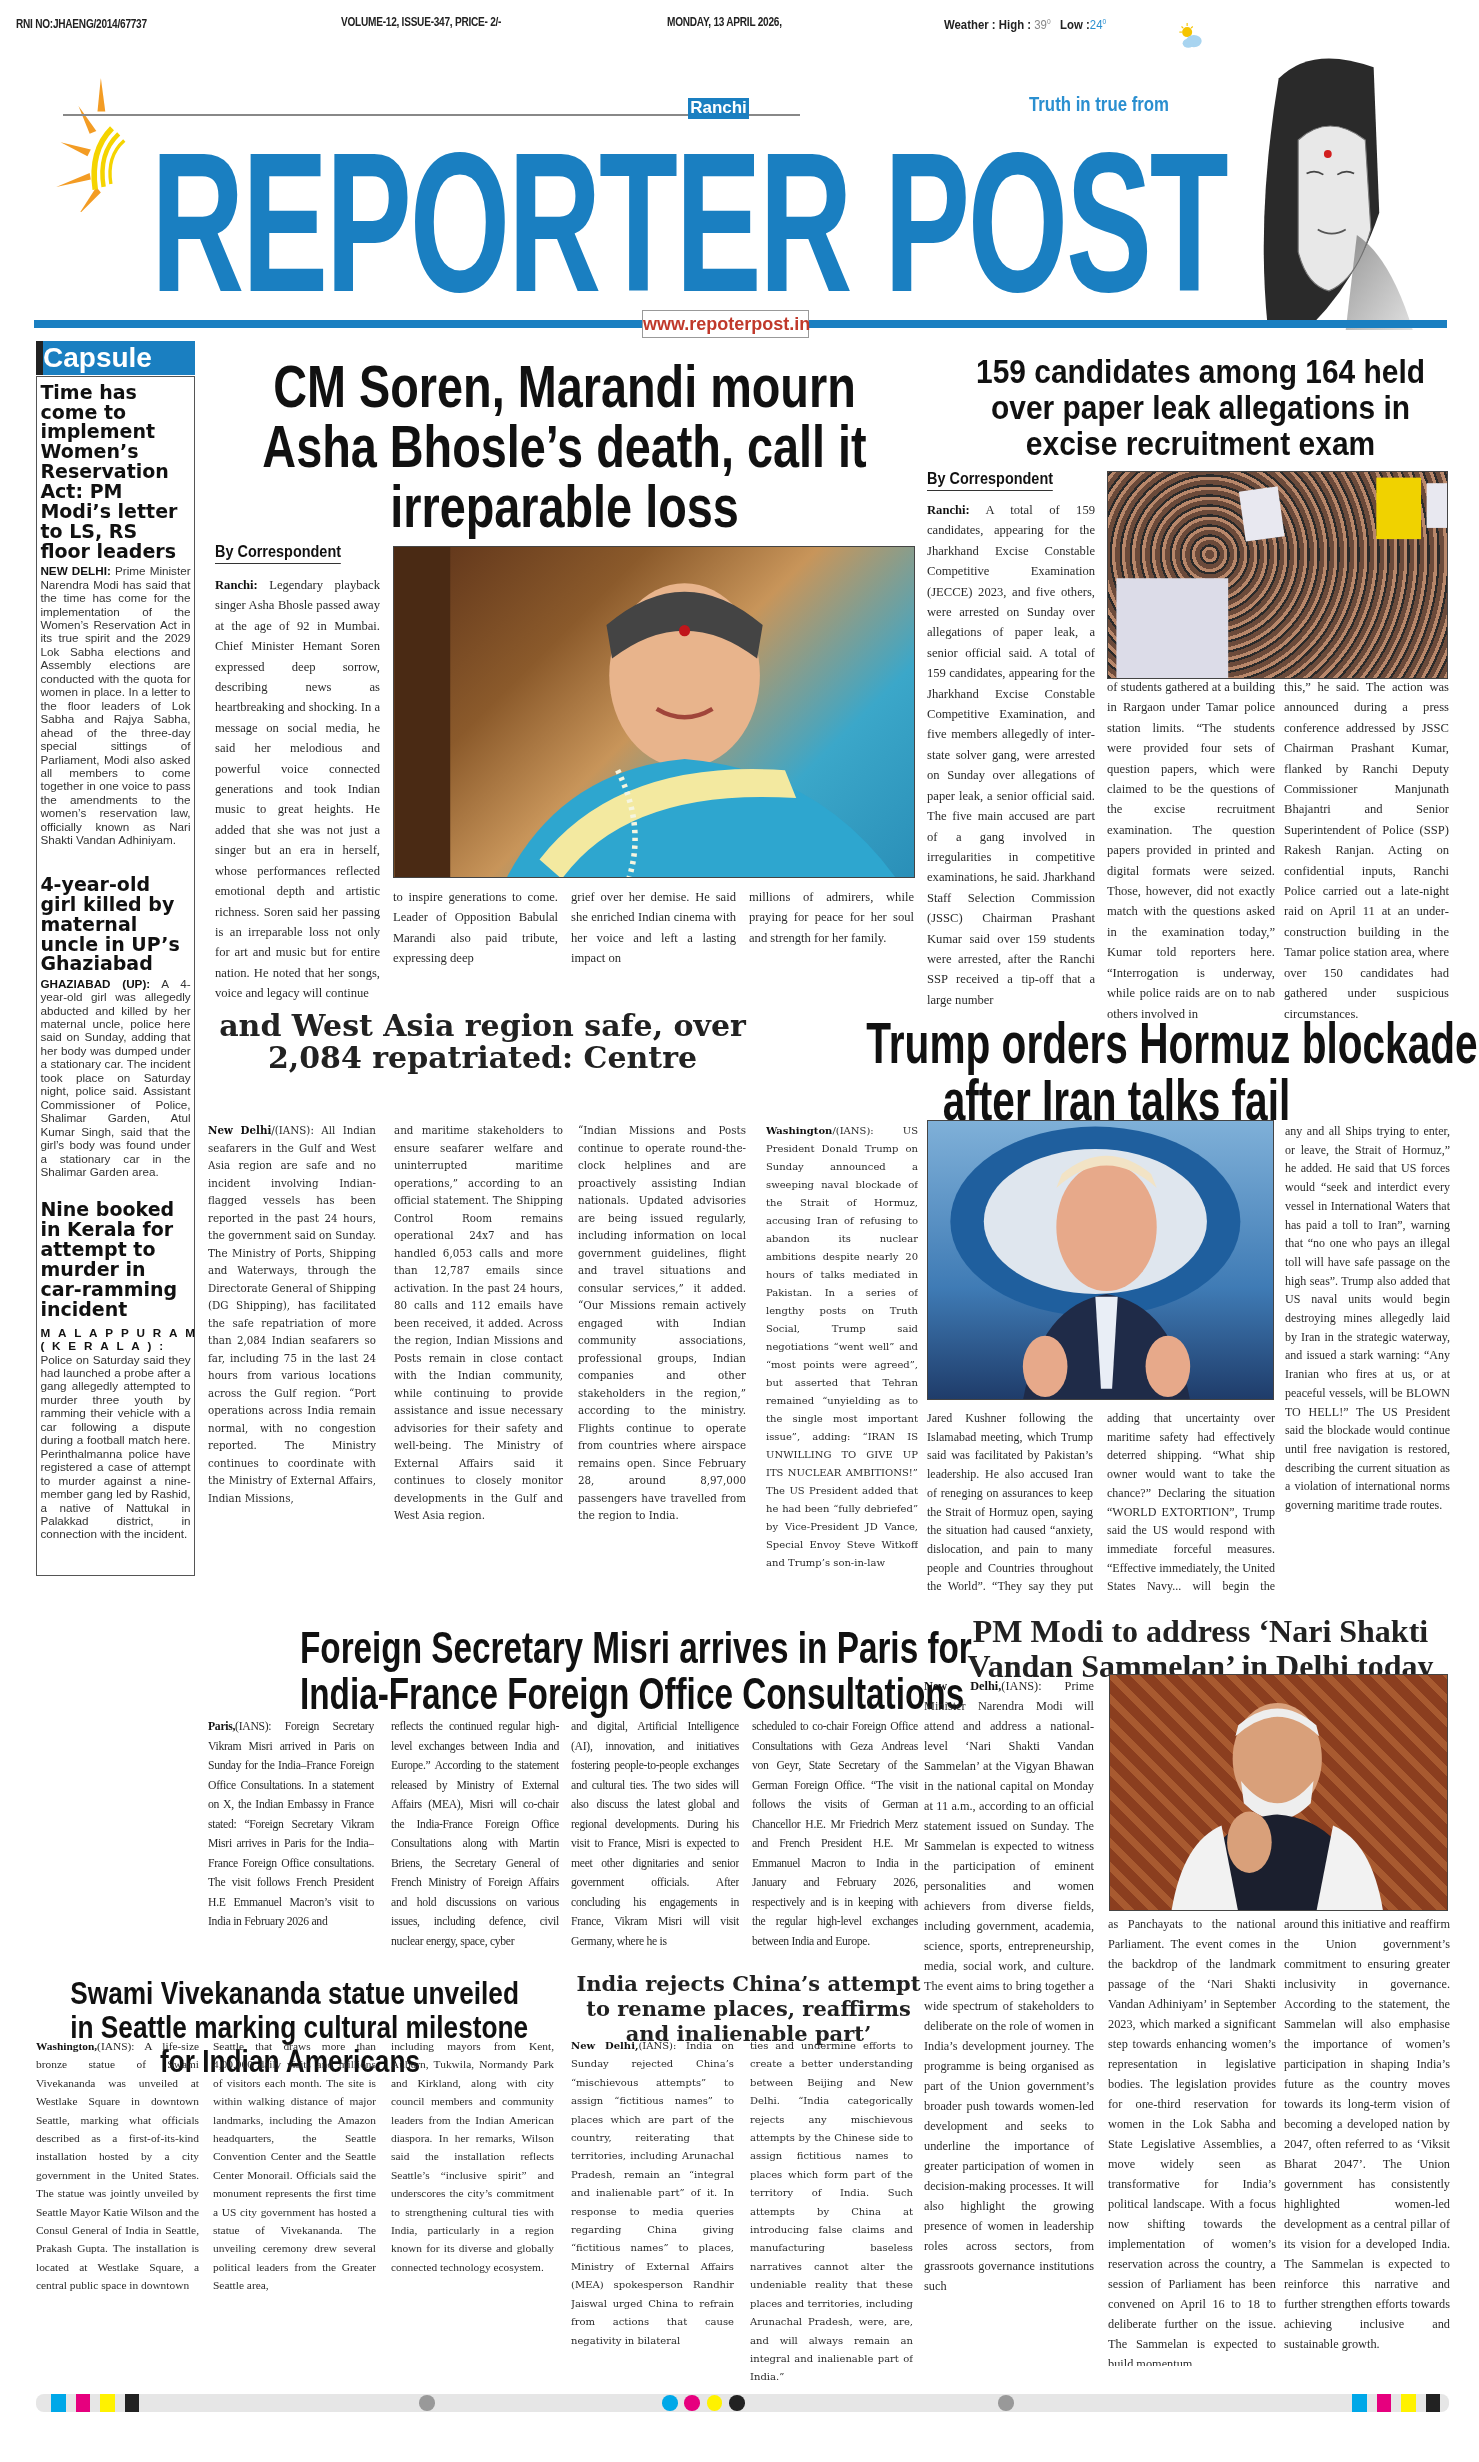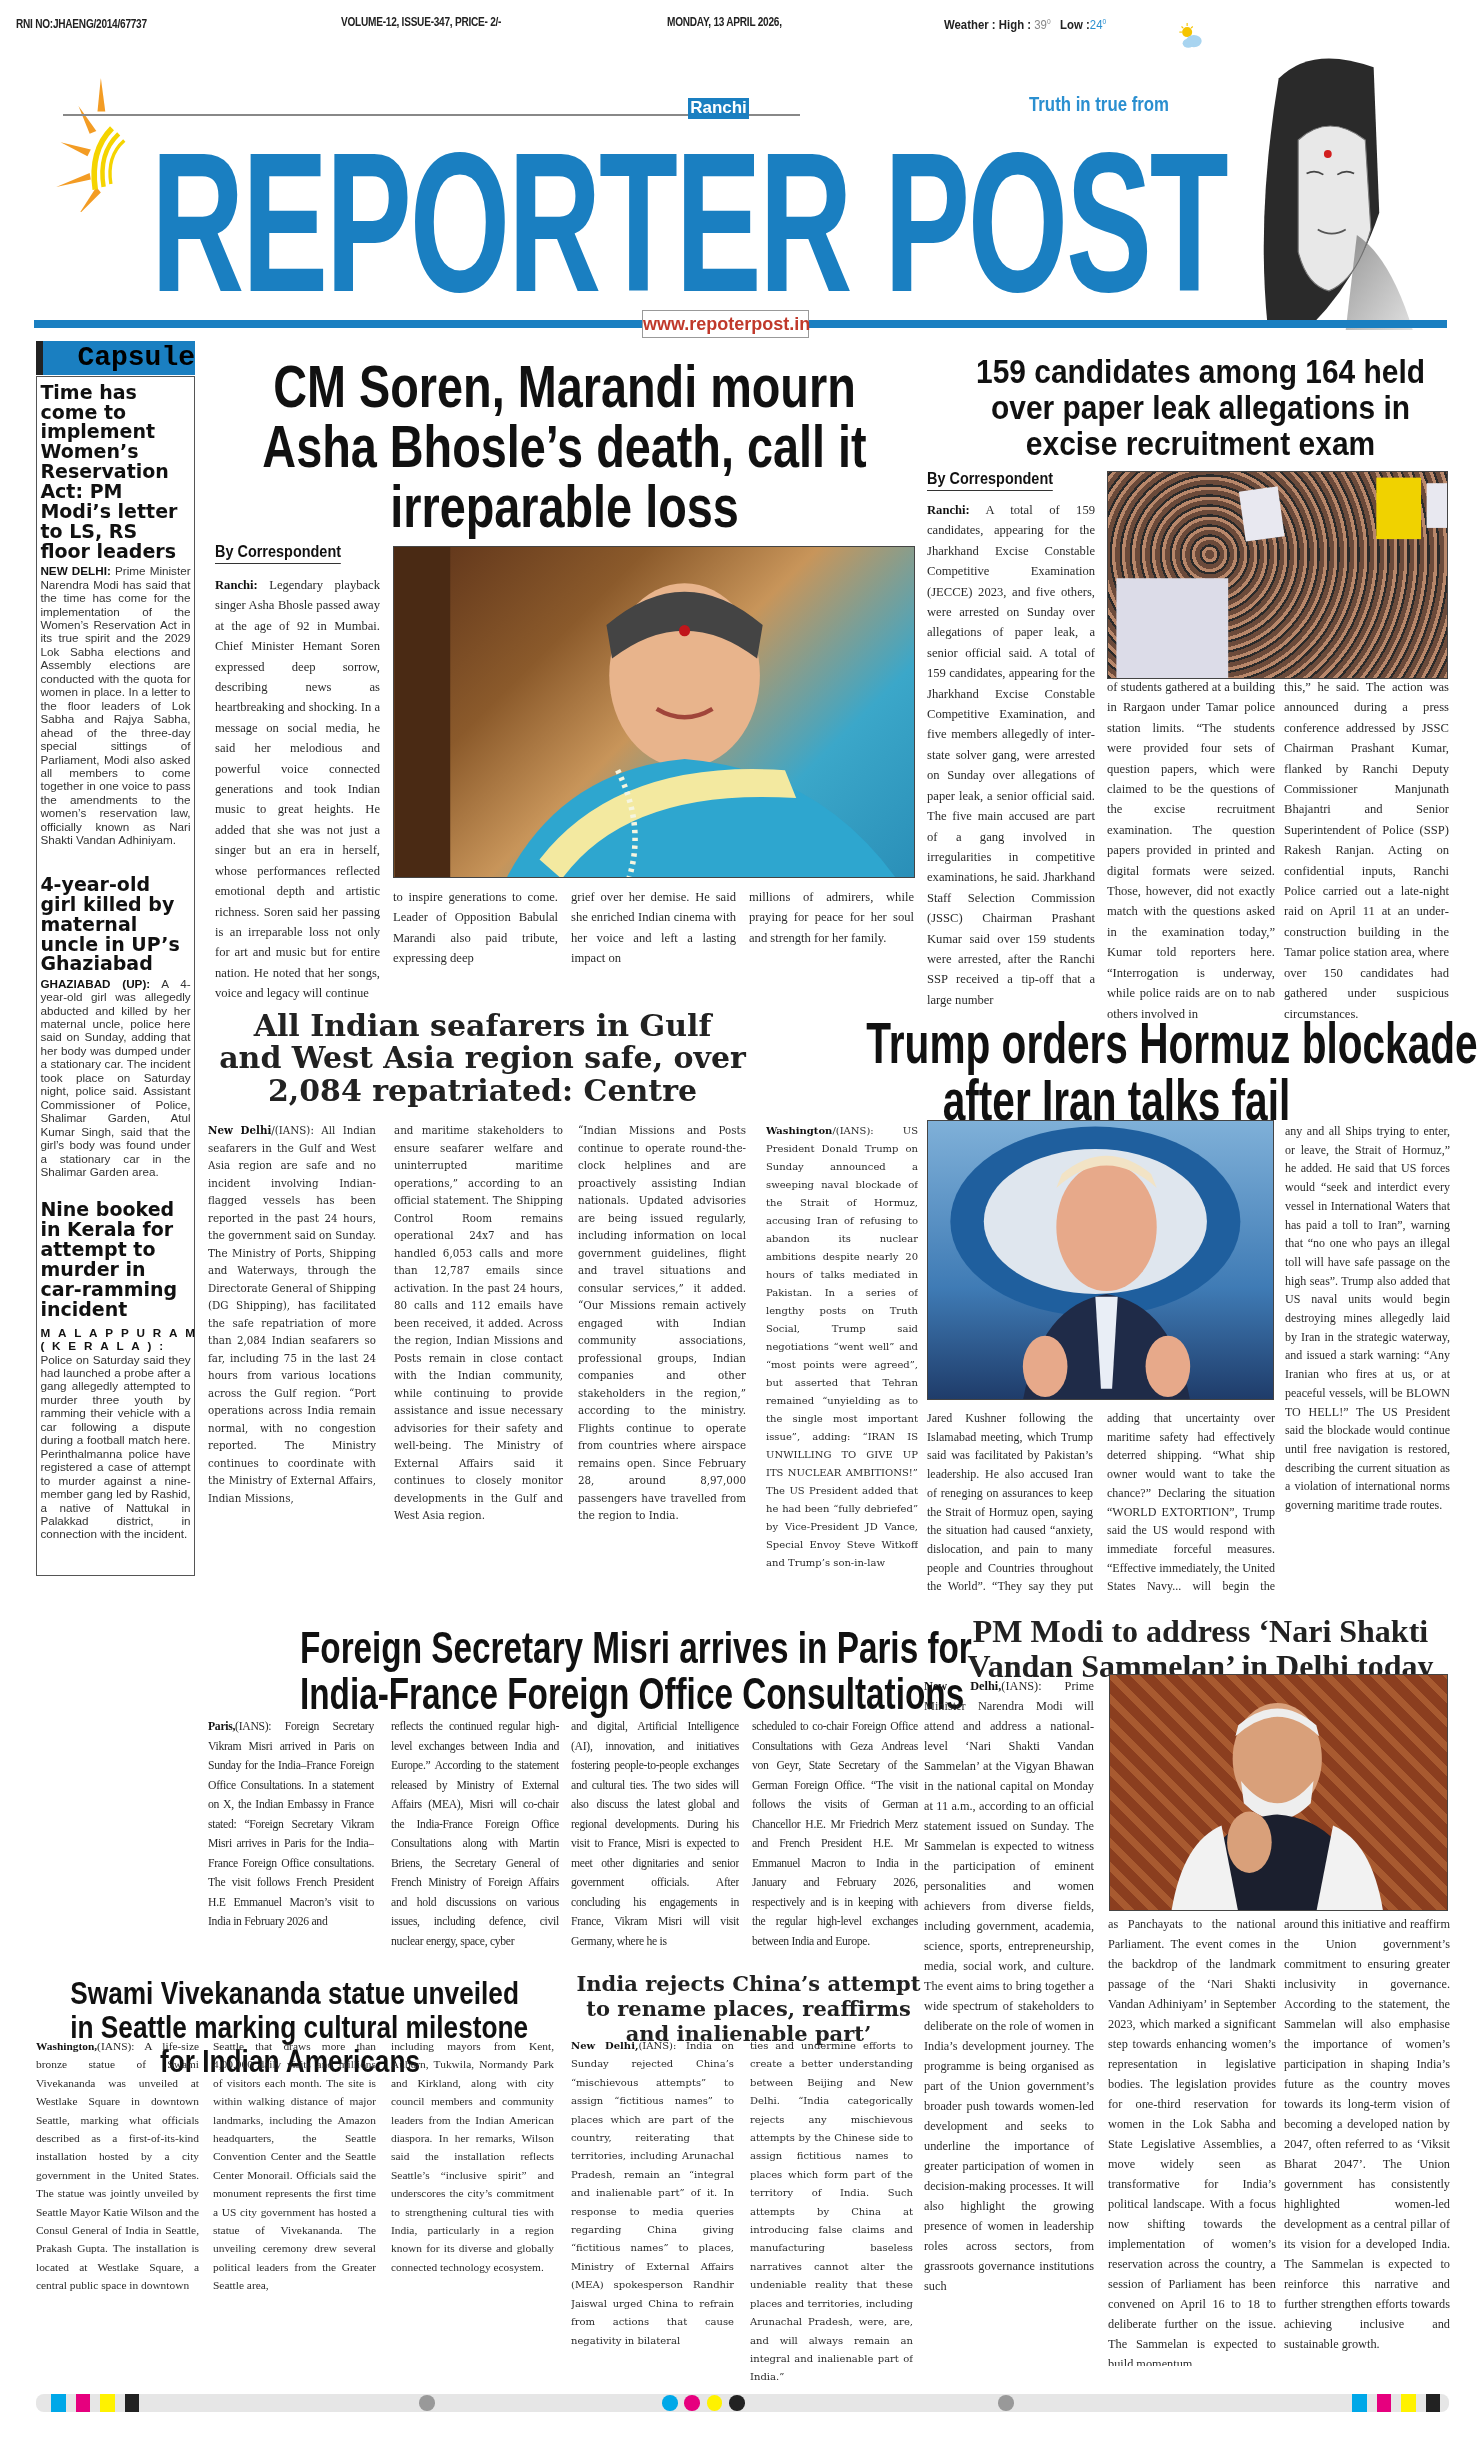--- a/index.html
+++ b/index.html
@@ -9,21 +9,21 @@
 .meta{font-family:"Liberation Sans",sans-serif;font-size:12.3px;font-weight:bold;color:#222;transform:scaleX(.82);transform-origin:left center;letter-spacing:-0.3px}
 .weather{font-family:"Liberation Sans",sans-serif;font-size:13.4px;font-weight:bold;color:#222;transform:scaleX(.85);transform-origin:left center}
 .weather .hi{color:#888;font-weight:normal}
 .weather .lo{color:#2a8fd0;font-weight:normal}
 .masthead{font-family:"Liberation Sans",sans-serif;font-weight:bold;color:#1a7fc1;font-size:190px;line-height:1;letter-spacing:-3.4px;transform:scaleX(.68) scaleY(1.05);transform-origin:left top;white-space:nowrap}
 .tagline{font-family:"Liberation Sans",sans-serif;font-weight:bold;color:#2a8fd0;font-size:21px;transform:scaleX(.8);transform-origin:left top;white-space:nowrap}
 .city-tab{background:#1a7fc1;color:#fff;font-family:"Liberation Sans",sans-serif;font-weight:bold;font-size:17px;text-align:center;line-height:20px;transform:scaleX(1);}
 .hline{background:#888;height:1.7px}
 .blue-bar{background:#1a7fc1;height:7.8px}
 .url-box{border:0.6px solid #999;background:#fff;font-family:"Liberation Sans",sans-serif;font-weight:bold;color:#c0392b;font-size:18px;text-align:center;line-height:26px}
-.capsule-head{background:#1a7fc1;border-left:7.8px solid #222;color:#000000;font-family:Liberation Mono, monospace;font-weight:bold;font-size:28px;text-align:right;line-height:34px}
+.capsule-head{background:#1a7fc1;border-left:7.8px solid #222;color:#ffffff;font-family:Liberation Sans, sans-serif;font-weight:bold;font-size:28px;text-align:left;line-height:34px}
 .capsule-box{border:1.1px solid #555;padding:5.6px 3.4px 5.6px 3.4px}
 .cap-title{font-family:"DejaVu Sans",sans-serif;font-weight:bold;font-size:19px;line-height:1.05;color:#111;margin-bottom:2.2px}
 .cap-body{font-family:"Liberation Sans",sans-serif;font-size:11.7px;line-height:1.15;text-align:justify;color:#333}
 .cap-body b{font-weight:bold;color:#111}
 .h-cond{font-family:"Liberation Sans",sans-serif;font-weight:bold;color:#111;text-align:center;line-height:1;white-space:nowrap}
 .h-cond span{display:block}
 .h-serif{font-family:"DejaVu Serif",serif;font-weight:bold;color:#222;text-align:center;line-height:1.08}
 .byline{font-family:"Liberation Sans",sans-serif;font-weight:bold;font-size:17px;color:#111;border-bottom:1.7px solid #333;display:inline-block;padding-bottom:1.1px;transform:scaleX(.85);transform-origin:left bottom}
 .col{font-family:Liberation Serif, serif;font-size:12.6px;line-height:20.4px;text-align:justify;color:#2a2a2a;overflow:hidden}
 .col b{color:#111}
@@ -146,21 +146,20 @@
     <rect x="240" y="30" width="70" height="90" fill="#e8e8f0" transform="rotate(-8 275 75)"></rect>
     <rect x="15" y="190" width="200" height="180" fill="#dcdce8"></rect>
     <rect x="570" y="20" width="40" height="80" fill="#e8e8f0"></rect>
     <rect x="480" y="10" width="80" height="110" fill="#f0d200"></rect>
   </svg>
 </div>
 <div class="abs col" style="left:1107px;top:677px;width:168px;height:363px">of students gathered at a building in Rargaon under Tamar police station limits. “The students were provided four sets of question papers, which were claimed to be the questions of the excise recruitment examination. The question papers provided in printed and digital formats were seized. Those, however, did not exactly match with the questions asked in the examination today,” Kumar told reporters here. “Interrogation is underway, while police raids are on to nab others involved in</div>
 <div class="abs col" style="left:1284px;top:677px;width:165px;height:363px">this,” he said. The action was announced during a press conference addressed by JSSC Chairman Prashant Kumar, flanked by Ranchi Deputy Commissioner Manjunath Bhajantri and Senior Superintendent of Police (SSP) Rakesh Ranjan. Acting on confidential inputs, Ranchi Police carried out a late-night raid on April 11 at an under-construction building in the Tamar police station area, where over 150 candidates had gathered under suspicious circumstances.</div>
 
 <div class="abs h-serif" style="left:209px;top:1010px;width:547px;font-size:30px">
-  <div>All Indian seafarers in Gulf</div>
   <div>and West Asia region safe, over</div>
   <div>2,084 repatriated: Centre</div>
 </div>
 <div class="abs col" style="left:208px;top:1122px;width:168px;height:463px;font-family:'DejaVu Serif',serif;font-size:10.3px;line-height:17.5px"><b>New Delhi</b><span>/(IANS): All Indian seafarers in the Gulf and West Asia region are safe and no incident involving Indian-flagged vessels has been reported in the past 24 hours, the government said on Sunday. The Ministry of Ports, Shipping and Waterways, through the Directorate General of Shipping (DG Shipping), has facilitated the safe repatriation of more than 2,084 Indian seafarers so far, including 75 in the last 24 hours from various locations across the Gulf region. “Port operations across India remain normal, with no congestion reported. The Ministry continues to coordinate with the Ministry of External Affairs, Indian Missions,</span></div>
 <div class="abs col" style="left:394px;top:1122px;width:169px;height:463px;font-family:'DejaVu Serif',serif;font-size:10.3px;line-height:17.5px">and maritime stakeholders to ensure seafarer welfare and uninterrupted maritime operations,” according to an official statement. The Shipping Control Room remains operational 24x7 and has handled 6,053 calls and more than 12,787 emails since activation. In the past 24 hours, 80 calls and 112 emails have been received, it added. Across the region, Indian Missions and Posts remain in close contact with the Indian community, while continuing to provide assistance and issue necessary advisories for their safety and well-being. The Ministry of External Affairs said it continues to closely monitor developments in the Gulf and West Asia region.</div>
 <div class="abs col" style="left:578px;top:1122px;width:168px;height:463px;font-family:'DejaVu Serif',serif;font-size:10.3px;line-height:17.5px">“Indian Missions and Posts continue to operate round-the-clock helplines and are proactively assisting Indian nationals. Updated advisories are being issued regularly, including information on local government guidelines, flight and travel situations and consular services,” it added. “Our Missions remain actively engaged with Indian community associations, professional groups, Indian companies and other stakeholders in the region,” according to the ministry. Flights continue to operate from countries where airspace remains open. Since February 28, around 8,97,000 passengers have travelled from the region to India.</div>
 
 <div class="abs h-cond" style="left:759px;top:1015px;width:715px;font-size:58px;line-height:.98;transform:scaleX(.7);transform-origin:center top">
   <span>Trump orders Hormuz blockade</span>
   <span>after Iran talks fail</span>

